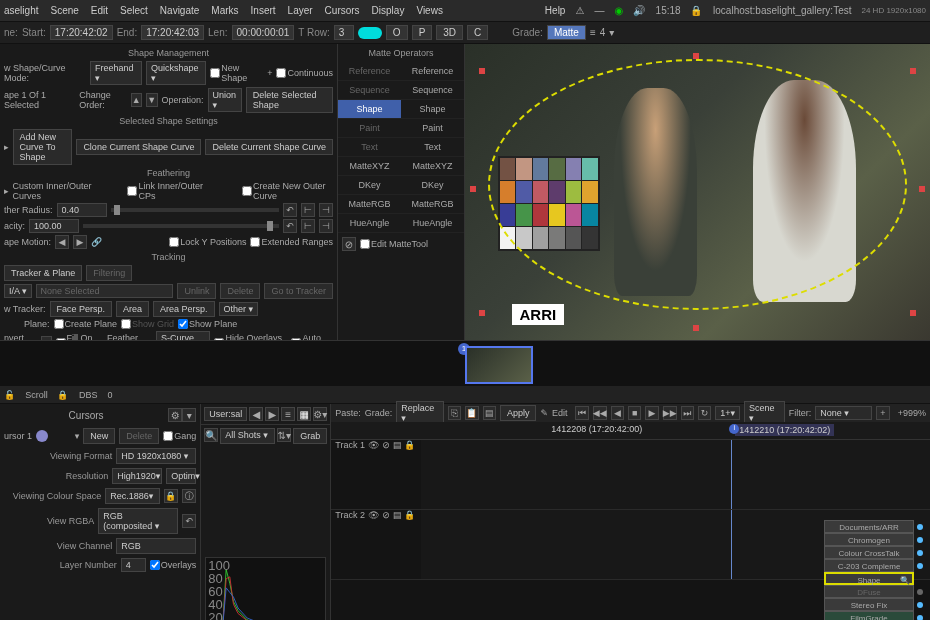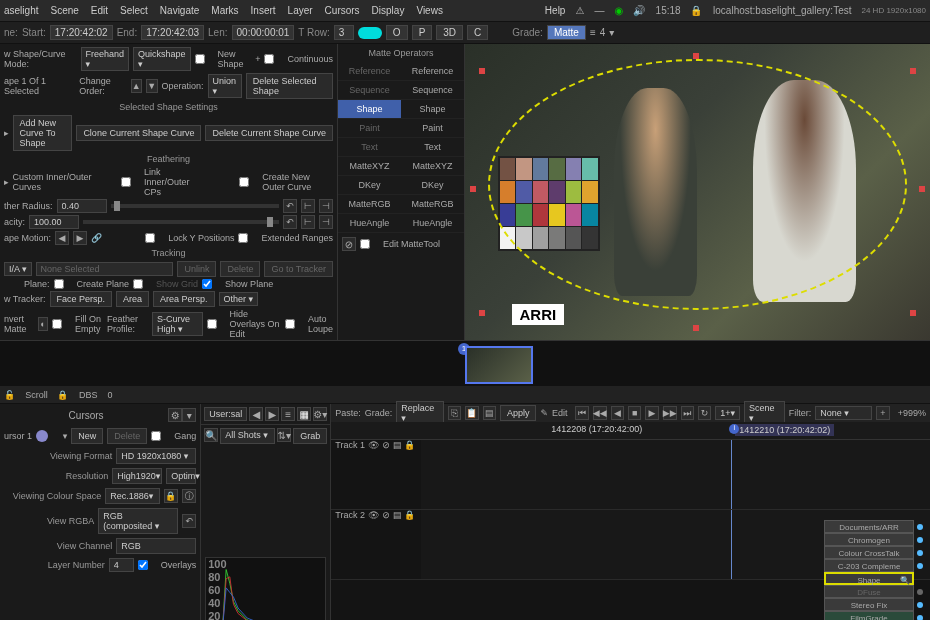--- a/index.html
+++ b/index.html
@@ -23,21 +23,21 @@
 .left-panel { width: 337px; background: #1a1a1a; overflow: hidden; padding: 2px; }
 .matte-panel { width: 128px; background: #1a1a1a; border-left: 1px solid #333; border-right: 1px solid #333; }
 .viewer { flex: 1; background: #000; position: relative; }
 
 
 .section-hdr { text-align: center; color: #999; padding: 2px; font-size: 9px; }
 .shape-row { display: flex; align-items: center; gap: 4px; padding: 1px 2px; font-size: 9px; }
 .shape-btn { background: #2a2a2a; border: 1px solid #444; padding: 2px 6px; color: #ccc; cursor: pointer; font-size: 9px; }
 .shape-select { background: #2a2a2a; border: 1px solid #444; padding: 1px 4px; color: #ccc; font-size: 9px; }
 .shape-input { background: #2a2a2a; border: 1px solid #444; padding: 1px 4px; color: #ccc; width: 50px; font-size: 9px; }
-.shape-chk { display: flex; align-items: center; gap: 13px; font-size: 9px; }
+.shape-chk { display: flex; align-items: center; gap: 1px; font-size: 9px; }
 .shape-chk input { width: 10px; height: 10px; }
 .slider-track { flex: 1; height: 4px; background: #333; position: relative; }
 .slider-thumb { width: 6px; height: 10px; background: #888; position: absolute; top: -3px; }
 .icon-btn { width: 14px; height: 14px; background: #2a2a2a; border: 1px solid #444; display: inline-flex; align-items: center; justify-content: center; cursor: pointer; }
 
 
 .matte-hdr { text-align: center; padding: 4px; color: #999; font-size: 9px; }
 .matte-cols { display: flex; }
 .matte-col { width: 64px; }
 .matte-item { padding: 4px 2px; text-align: center; font-size: 9px; cursor: pointer; border-bottom: 1px solid #222; }
@@ -63,21 +63,21 @@
 .cursor-panel { width: 230px; background: #1a1a1a; padding: 4px; border-right: 1px solid #333; }
 .shots-panel { width: 140px; background: #1a1a1a; border-right: 1px solid #333; }
 .timeline-panel { flex: 1; background: #141414; position: relative; }
 
 .cursor-row { display: flex; align-items: center; justify-content: flex-end; gap: 4px; padding: 2px 0; font-size: 9px; }
 .cursor-lbl { text-align: right; color: #999; }
 .cursor-sel { background: #2a2a2a; border: 1px solid #444; padding: 2px 4px; color: #ccc; width: 80px; font-size: 9px; }
 
 
 .histo { position: relative; height: 80px; background: #111; margin: 4px; border: 1px solid #333; }
-.histo-axis { position: absolute; color: #888; font-size: 11px; font-weight: bold; }
+.histo-axis { position: absolute; color: #888; font-size: 13px; }
 
 
 .tl-header { height: 18px; background: #222; display: flex; align-items: center; padding: 0 4px; gap: 4px; font-size: 9px; }
 .tl-ruler { height: 18px; background: #1a1a1a; position: relative; border-bottom: 1px solid #333; }
 .tl-marker { position: absolute; font-size: 9px; color: #ccc; top: 2px; }
 .tl-track-row { height: 70px; display: flex; border-bottom: 1px solid #2a2a2a; }
 .tl-track-lbl { width: 90px; display: flex; padding: 0 4px; gap: 3px; font-size: 9px; }
 .tl-track-content { flex: 1; position: relative; background: #181818; }
 .tl-stack { position: absolute; right: 16px; top: 116px; width: 90px; }
 .tl-stack-item { height: 13px; background: #3a3a3a; border: 1px solid #555; font-size: 8px; text-align: center; line-height: 13px; margin-bottom: 0px; position: relative; }
@@ -132,20 +132,21 @@
   <span style="margin-left:20px" class="tool-label">Grade:</span>
   <span class="btn-sm btn-active">Matte</span>
   <span>≡</span>
   <span>4</span>
   <span>▾</span>
 </div>
 
 <div class="main-area">
 
   <div class="left-panel">
+    <div class="section-hdr">Shape Management</div>
     <div class="shape-row">
       <span>w Shape/Curve Mode:</span>
       <span class="shape-select"><span>Freehand</span> ▾</span>
       <span class="shape-select"><span>Quickshape</span> ▾</span>
       <label class="shape-chk">
           <input type="checkbox" style="">
           <span>New Shape</span>
         </label>
       <span>+</span>
       <label class="shape-chk">
@@ -212,47 +213,51 @@
           <input type="checkbox" style="">
           <span>Lock Y Positions</span>
         </label>
       <label class="shape-chk">
           <input type="checkbox" style="">
           <span>Extended Ranges</span>
         </label>
     </div>
     <div class="section-hdr">Tracking</div>
     <div class="shape-row">
+      <span class="shape-btn btn-active">Tracker &amp; Plane</span>
+      <span class="shape-btn" style="color:#666">Filtering</span>
+    </div>
+    <div class="shape-row">
       <span class="shape-select"><span>I/A</span> ▾</span>
       <span class="shape-select" style="flex:1;color:#666">None Selected</span>
       <span class="shape-btn" style="color:#666">Unlink</span>
       <span class="shape-btn" style="color:#666">Delete</span>
       <span class="shape-btn" style="color:#666">Go to Tracker</span>
     </div>
     <div class="shape-row">
-      <span style="margin-left:20px">Plane:</span>
-      <label class="shape-chk">
-          <input type="checkbox" style="">
-          <span>Create Plane</span>
-        </label>
-      <label class="shape-chk" style="color:#555">
-          <input type="checkbox" style="">
-          <span>Show Grid</span>
-        </label>
-      <label class="shape-chk">
-          <input type="checkbox" checked="" style="">
-          <span>Show Plane</span>
-        </label>
-    </div>
-    <div class="shape-row">
       <span>w Tracker:</span>
       <span class="shape-btn">Face Persp.</span>
       <span class="shape-btn">Area</span>
       <span class="shape-btn">Area Persp.</span>
       <span class="shape-select"><span>Other</span> ▾</span>
+    </div>
+    <div class="shape-row">
+      <span style="margin-left:20px">Plane:</span>
+      <label class="shape-chk">
+          <input type="checkbox" style="">
+          <span>Create Plane</span>
+        </label>
+      <label class="shape-chk" style="color:#555">
+          <input type="checkbox" style="">
+          <span>Show Grid</span>
+        </label>
+      <label class="shape-chk">
+          <input type="checkbox" checked="" style="">
+          <span>Show Plane</span>
+        </label>
     </div>
     <div class="shape-row">
       <span>nvert Matte</span>
       <span class="icon-btn">◐</span>
       <label class="shape-chk">
           <input type="checkbox" style="">
           <span>Fill On Empty</span>
         </label>
       <span>Feather Profile:</span>
       <span class="shape-select"><span>S-Curve High</span> ▾</span>

